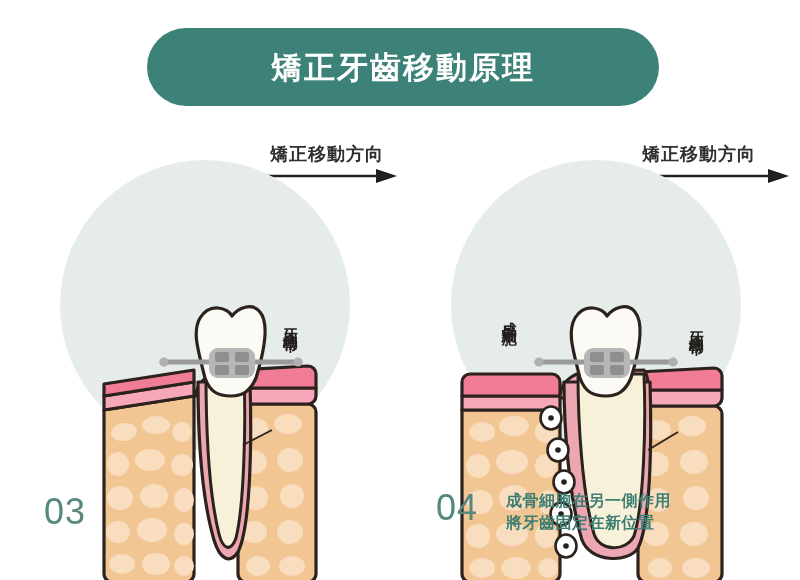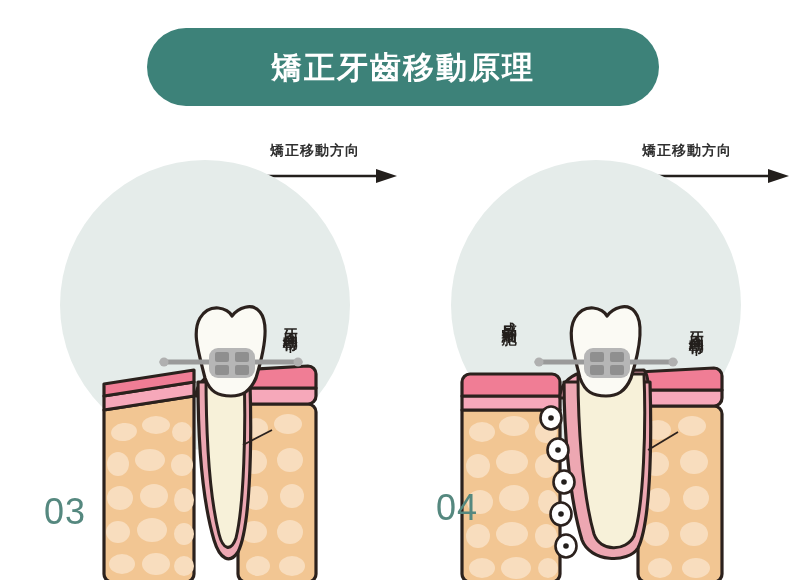--- a/index.html
+++ b/index.html
@@ -50,21 +50,21 @@
     top: 120px;
     width: 400px;
     height: 460px;
   }
   #panel-left  { left: 0px; }
   #panel-right { left: 400px; }
 
   
   .dir-label {
     position: absolute;
-    font-size: 14px;
+    font-size: 18px;
     font-weight: bold;
     color: #2f2f2f;
     white-space: nowrap;
     letter-spacing: 1px;
   }
   #dir-label-left  { left: 270px; top: 22px; }
   #dir-label-right { left: 242px; top: 22px; }
 
   .arrow-wrap { position: absolute; }
   #arrow-left  { left: 250px; top: 48px; }
@@ -352,15 +352,19 @@
 
     <div class="vlabel" style="left:288px; top:200px;">牙周韌帶</div>
   </div>
 
   <div class="caption" id="caption-left">
     <span class="caption-num">03</span>
   </div>
 
   <div class="caption" id="caption-right">
     <span class="caption-num">04</span>
+    <span class="caption-text">
+      <span class="l2">成骨細胞在另一側作用</span>
+      <span class="l2">將牙齒固定在新位置</span>
+    </span>
   </div>
 
 </div>
 
 </body></html>

